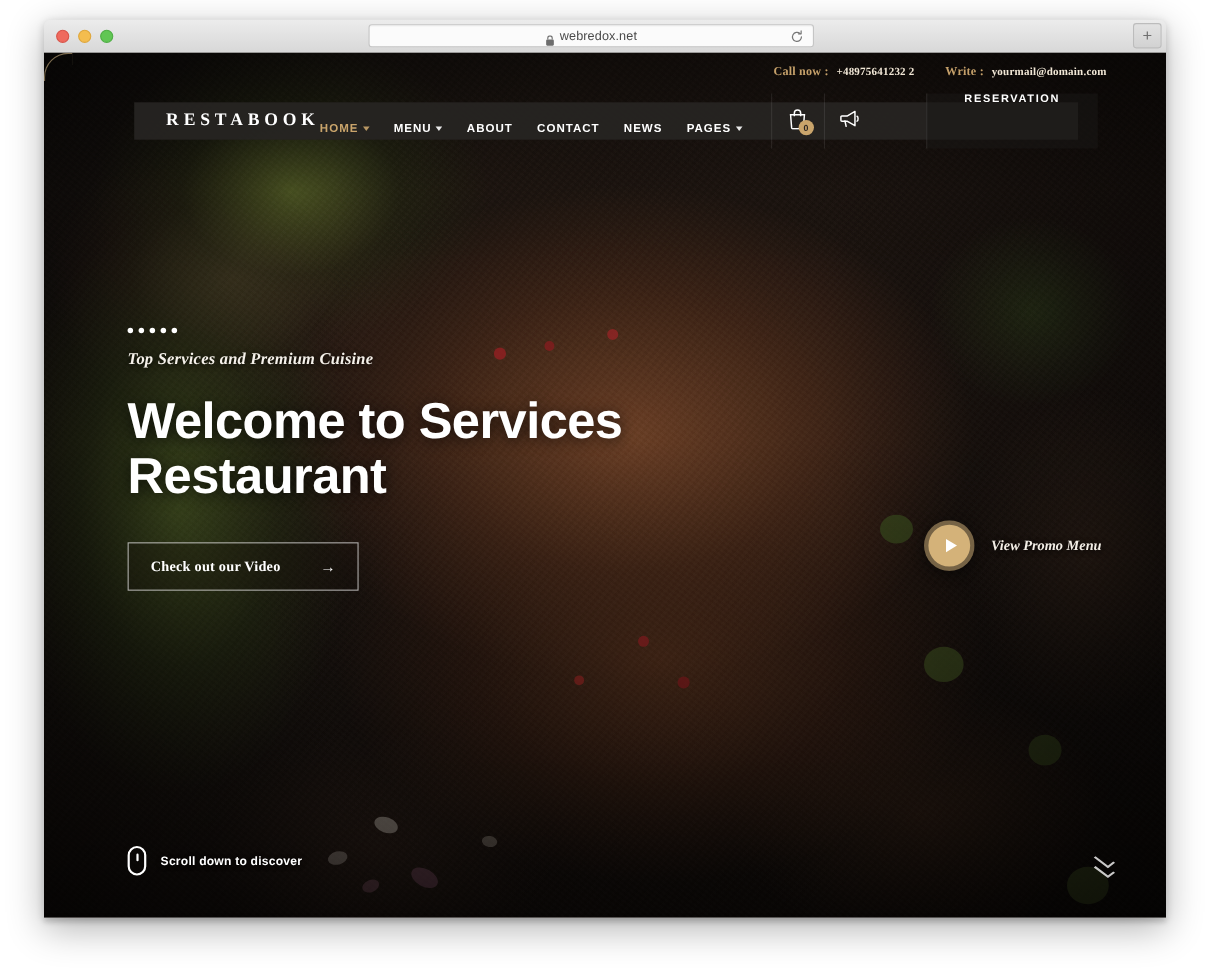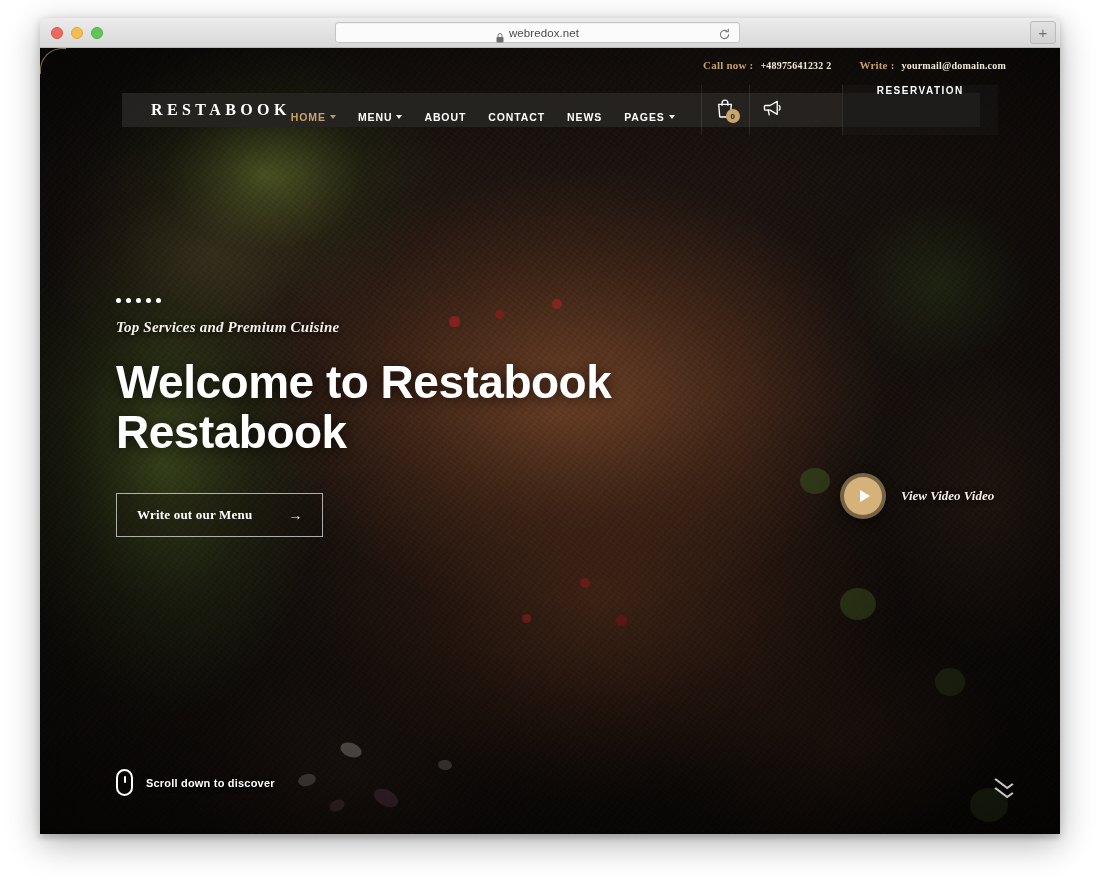--- a/index.html
+++ b/index.html
@@ -439,32 +439,32 @@
 
       <div class="hero-content">
         <div class="dots">
           <span class="dot"></span>
           <span class="dot"></span>
           <span class="dot"></span>
           <span class="dot"></span>
           <span class="dot"></span>
         </div>
         <div class="subtitle">Top Services and Premium Cuisine</div>
-        <h1 class="headline">Welcome to Restabook Restabook</h1>
+        <h1 class="headline">Welcome to Services Restaurant</h1>
         <a class="menu-btn">
-          <span class="menu-btn-label">Write out our Menu</span>
+          <span class="menu-btn-label">Check out our Video</span>
           <span class="menu-btn-arrow">→</span>
         </a>
       </div>
 
       <div class="promo">
         <div class="play-circle">
           <span class="play-tri"></span>
         </div>
-        <span class="promo-label">View Video Video</span>
+        <span class="promo-label">View Promo Menu</span>
       </div>
 
       <div class="scroll-hint">
         <span class="mouse-icon"></span>
         <span class="scroll-label">Scroll down to discover</span>
       </div>
 
       <div class="chevrons">
         <span class="chev"></span>
         <span class="chev"></span>

